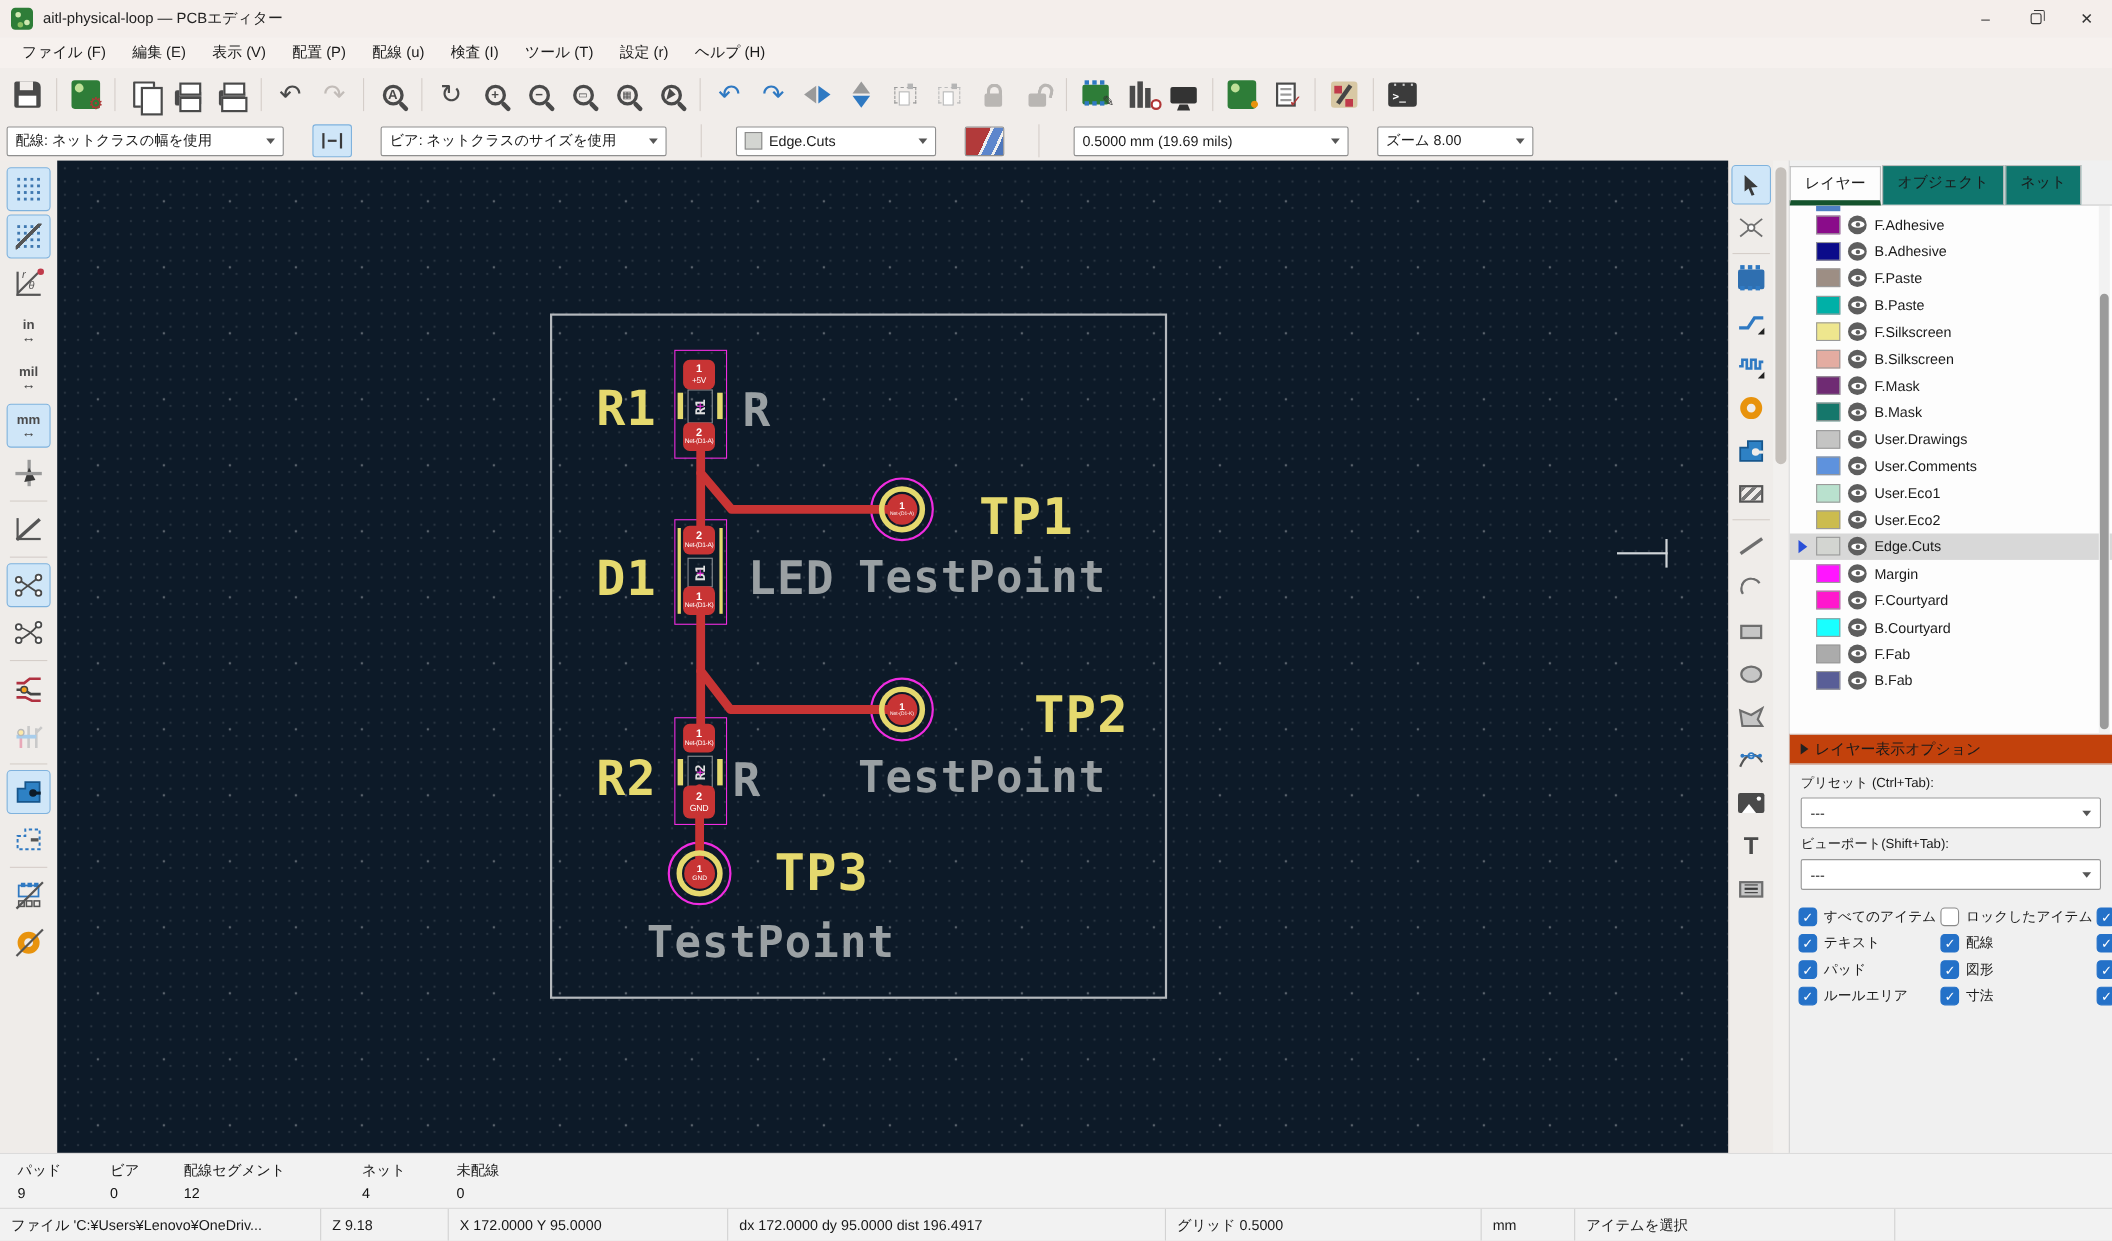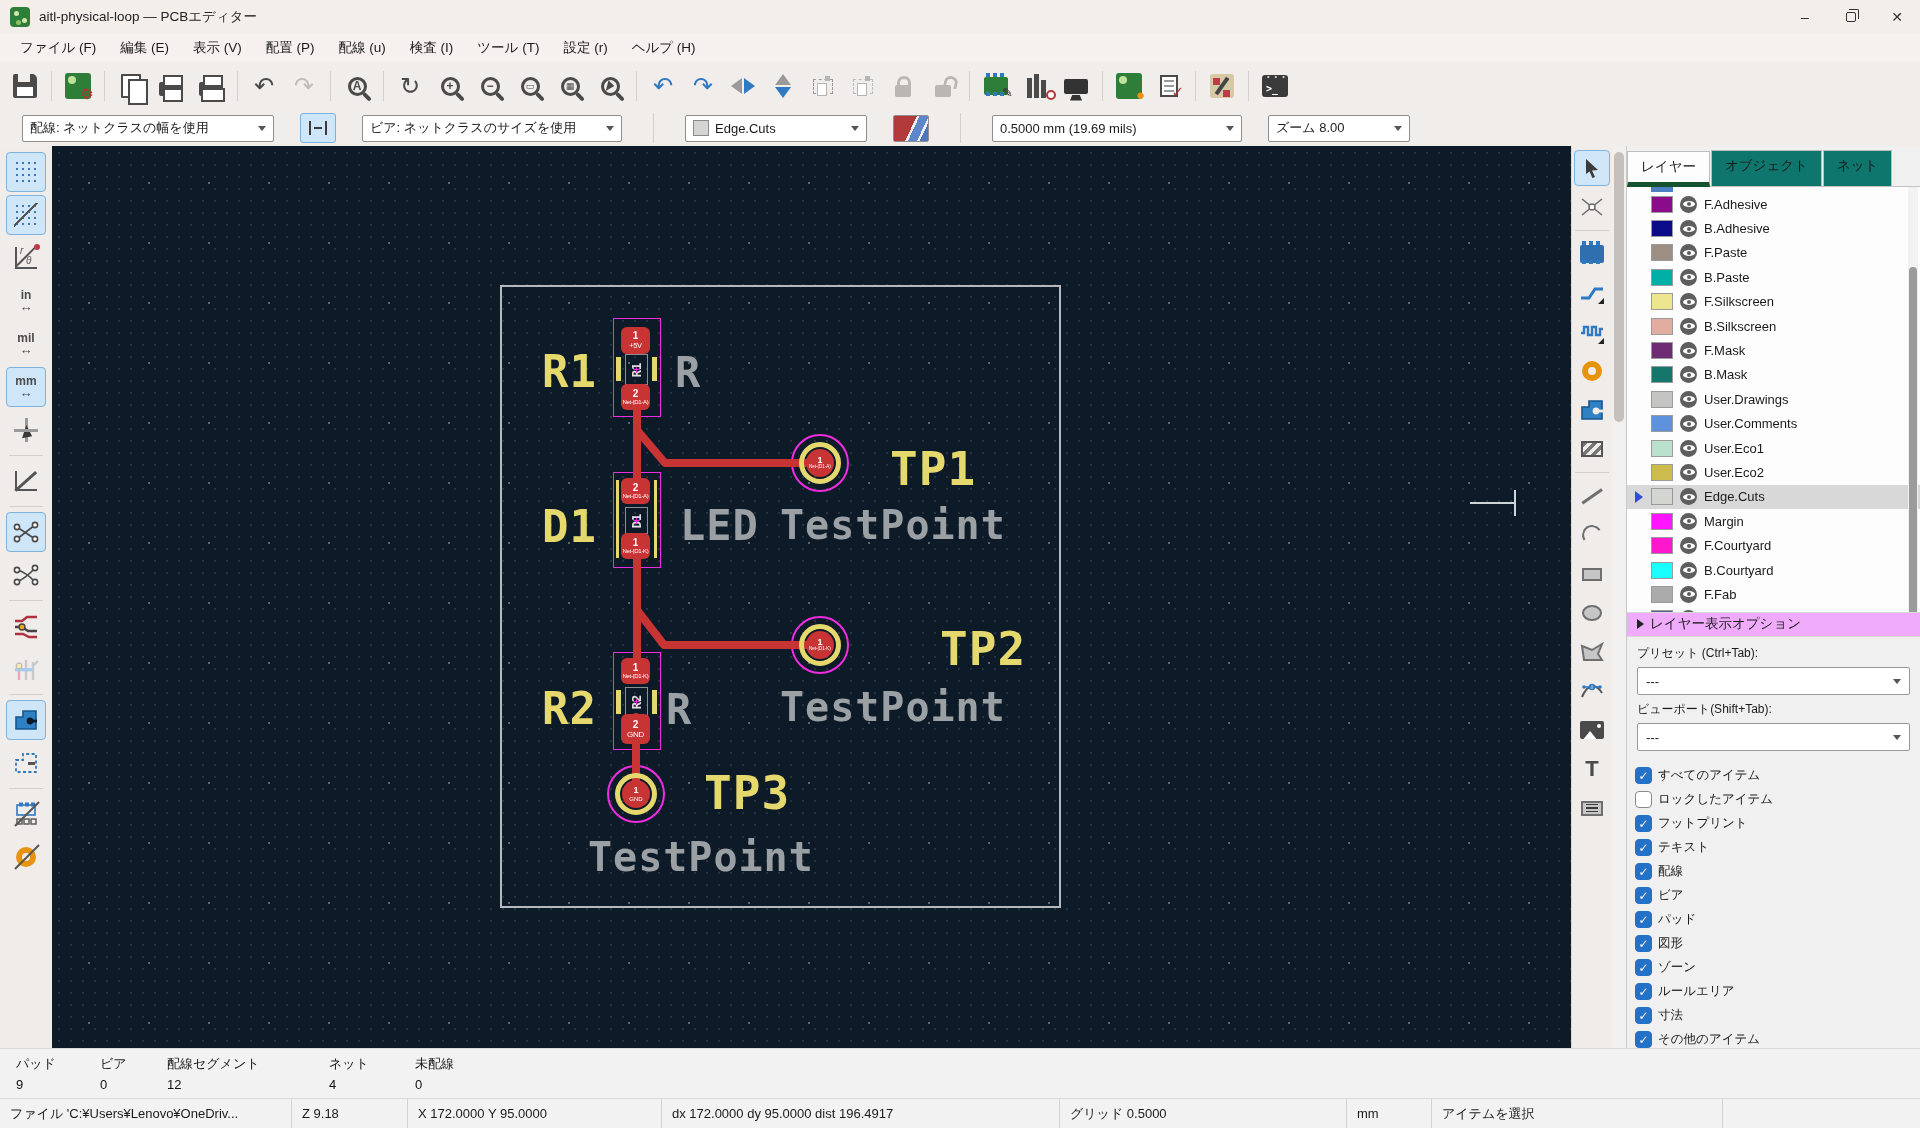--- a/index.html
+++ b/index.html
@@ -59,21 +59,21 @@
   .monitor::after{content:'';position:absolute;left:6px;top:16px;width:12px;height:6px;background:#333;clip-path:polygon(20% 0,80% 0,100% 100%,0 100%)}
   .checklist{width:18px;height:22px;border:2px solid #4a4a4a;background:#fff;position:relative}
   .checklist::before{content:'';position:absolute;left:2px;top:3px;width:10px;height:2px;background:#9a9a9a;box-shadow:0 5px 0 #9a9a9a,0 10px 0 #9a9a9a}
   .checklist .ov{position:absolute;right:-8px;bottom:-6px;font-size:15px;font-weight:bold;color:#b03636}
   .tanboard{width:24px;height:24px;border-radius:3px;background:#d8c8a4;position:relative;overflow:hidden}
   .tanboard::before{content:'';position:absolute;left:10px;top:2px;width:4px;height:20px;background:#454545;transform:rotate(35deg)}
   .tanboard::after{content:'';position:absolute;left:3px;top:4px;width:7px;height:7px;background:#c03a4a;box-shadow:10px 12px 0 #c03a4a}
   .terminal{width:26px;height:22px;background:#3b3b3b;border-radius:3px;position:relative;color:#fff;font-size:10px;font-weight:bold;display:flex;align-items:flex-end;padding:0 0 3px 4px;font-family:"DejaVu Sans Mono",monospace}
   .terminal::before{content:'···';position:absolute;top:-4px;left:3px;color:#cfcfcf;font-size:11px;letter-spacing:1px}
   
-  .toolbar2{height:36px;background:#f1edea;display:flex;align-items:center;padding-left:22px;gap:26px}
+  .toolbar2{height:36px;background:#f1edea;display:flex;align-items:center;padding-left:6px;gap:26px}
   .dd{height:27px;background:#fff;border:1px solid #8f8f8f;border-radius:2px;display:flex;align-items:center;padding:0 7px;font-size:13px;gap:6px}
   .chev{width:0;height:0;border-left:4.5px solid transparent;border-right:4.5px solid transparent;border-top:5.5px solid #555;margin-left:auto}
   .toggle-btn{width:36px;height:30px;border:1px solid #7fb2dd;background:#cfe6f8;border-radius:3px;display:flex;align-items:center;justify-content:center}
   .posture{width:18px;height:14px;border-left:2.5px solid #3a3a3a;border-right:2.5px solid #3a3a3a;display:flex;align-items:center;justify-content:center}
   .posture::before{content:'';width:8px;height:2.5px;background:#3a3a3a}
   .swatch{width:16px;height:16px;border:1px solid #8a8a8a;flex:none}
   .colorbtn{width:36px;height:27px;border:1px solid #8f8f8f;border-radius:2px;background:linear-gradient(115deg,#b23a3a 0 50%,#efefef 50% 56%,#5d86cc 56% 76%,#efefef 76% 82%,#4d76bc 82%)}
   
   .mainrow{display:flex;height:902px}
   .sidebar{width:52px;background:#efece9;display:flex;flex-direction:column;align-items:center;padding-top:6px;gap:3px;flex:none}
@@ -144,27 +144,27 @@
   .layers{background:#fdfdfd;position:relative;height:480px;overflow:hidden}
   .lrow{height:24.4px;display:flex;align-items:center;padding-left:24px;gap:7px}
   .lrow.sel{background:#d8d8d8}
   .lrow .arrow{position:absolute;left:8px;width:0;height:0;border-top:6px solid transparent;border-bottom:6px solid transparent;border-left:8px solid #2a50d8}
   .lsw{width:22px;height:17px;border:1px solid #9a9a9a;flex:none}
   .eye{width:17px;height:17px;border-radius:50%;background:#5e5e5e;position:relative;flex:none}
   .eye::before{content:'';position:absolute;left:2.5px;top:5.5px;width:12px;height:6px;background:#fff;border-radius:50%}
   .eye::after{content:'';position:absolute;left:6.5px;top:6.5px;width:4px;height:4px;background:#5e5e5e;border-radius:50%}
   .pscroll{position:absolute;right:2px;top:0;width:10px;height:100%;background:#f2f2f2}
   .pscroll .thumb{position:absolute;left:1px;width:8px;border-radius:4px;background:#9b9b9b}
-  .layeropts{height:28px;background:#f0abfc;border-top:1px solid #d8d8d8;border-bottom:1px solid #d8d8d8;display:flex;align-items:center;padding-left:10px;gap:6px;font-size:13.5px}
+  .layeropts{height:28px;background:#c2410c;border-top:1px solid #d8d8d8;border-bottom:1px solid #d8d8d8;display:flex;align-items:center;padding-left:10px;gap:6px;font-size:13.5px}
   .bl-arrow{width:0;height:0;border-top:5px solid transparent;border-bottom:5px solid transparent;border-left:7px solid #222}
   .pblock{padding:8px 10px 0}
   .plabel{font-size:12px;margin-bottom:5px}
   .pdd{height:28px;background:#fff;border:1px solid #999;border-radius:2px;display:flex;align-items:center;padding:0 8px;font-size:13px;margin-bottom:6px}
   .fhead{height:30px;background:#c0c0c0;display:flex;align-items:center;padding-left:9px;font-size:14px;color:#2a2a2a;margin-top:6px}
-  .fgrid{display:grid;grid-template-columns:1fr;gap:7px 4px;padding:10px 6px 0 8px}
+  .fgrid{display:grid;grid-template-columns:1fr 1fr 1fr;gap:7px 4px;padding:10px 6px 0 8px}
   .fitem{display:flex;align-items:center;gap:6px;font-size:12.5px;white-space:nowrap}
   .cb{width:17px;height:17px;border-radius:4px;border:1px solid #8a8a8a;background:#fff;display:flex;align-items:center;justify-content:center;flex:none;color:#fff;font-size:12px}
   .cb.on{background:#2471c8;border-color:#2471c8}
   .cb.on::after{content:'✓';font-weight:bold}
   
   .counts{height:50px;background:#f2f2f2;border-top:1px solid #d9d9d9;display:flex;padding-left:16px}
   .ccell{display:flex;flex-direction:column;justify-content:center;gap:4px;font-size:13px}
   .ccell .v{color:#111}
   .statusbar{height:30px;background:#f2f2f2;border-top:1px solid #d9d9d9;display:flex;align-items:stretch;font-size:13px}
   .scell{display:flex;align-items:center;padding-left:10px;border-right:1px solid #d2d2d2;white-space:nowrap;overflow:hidden}

